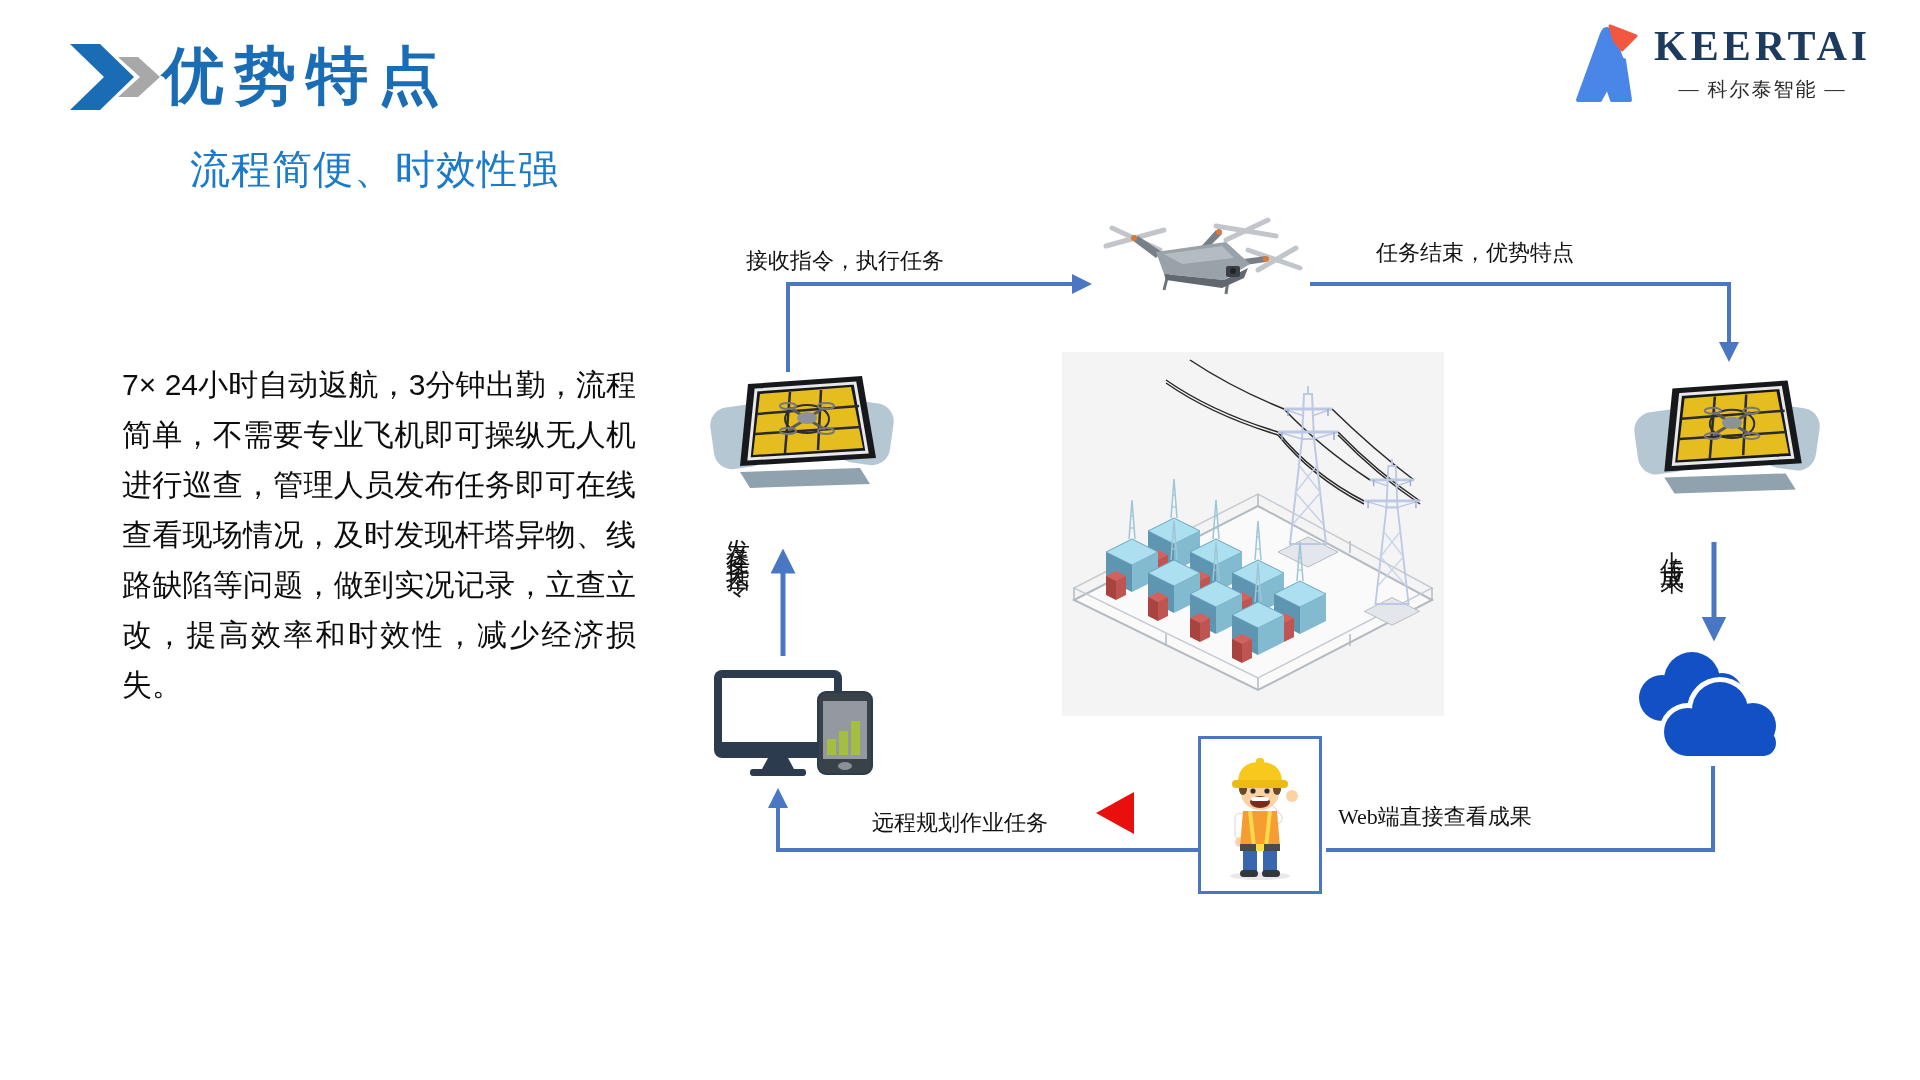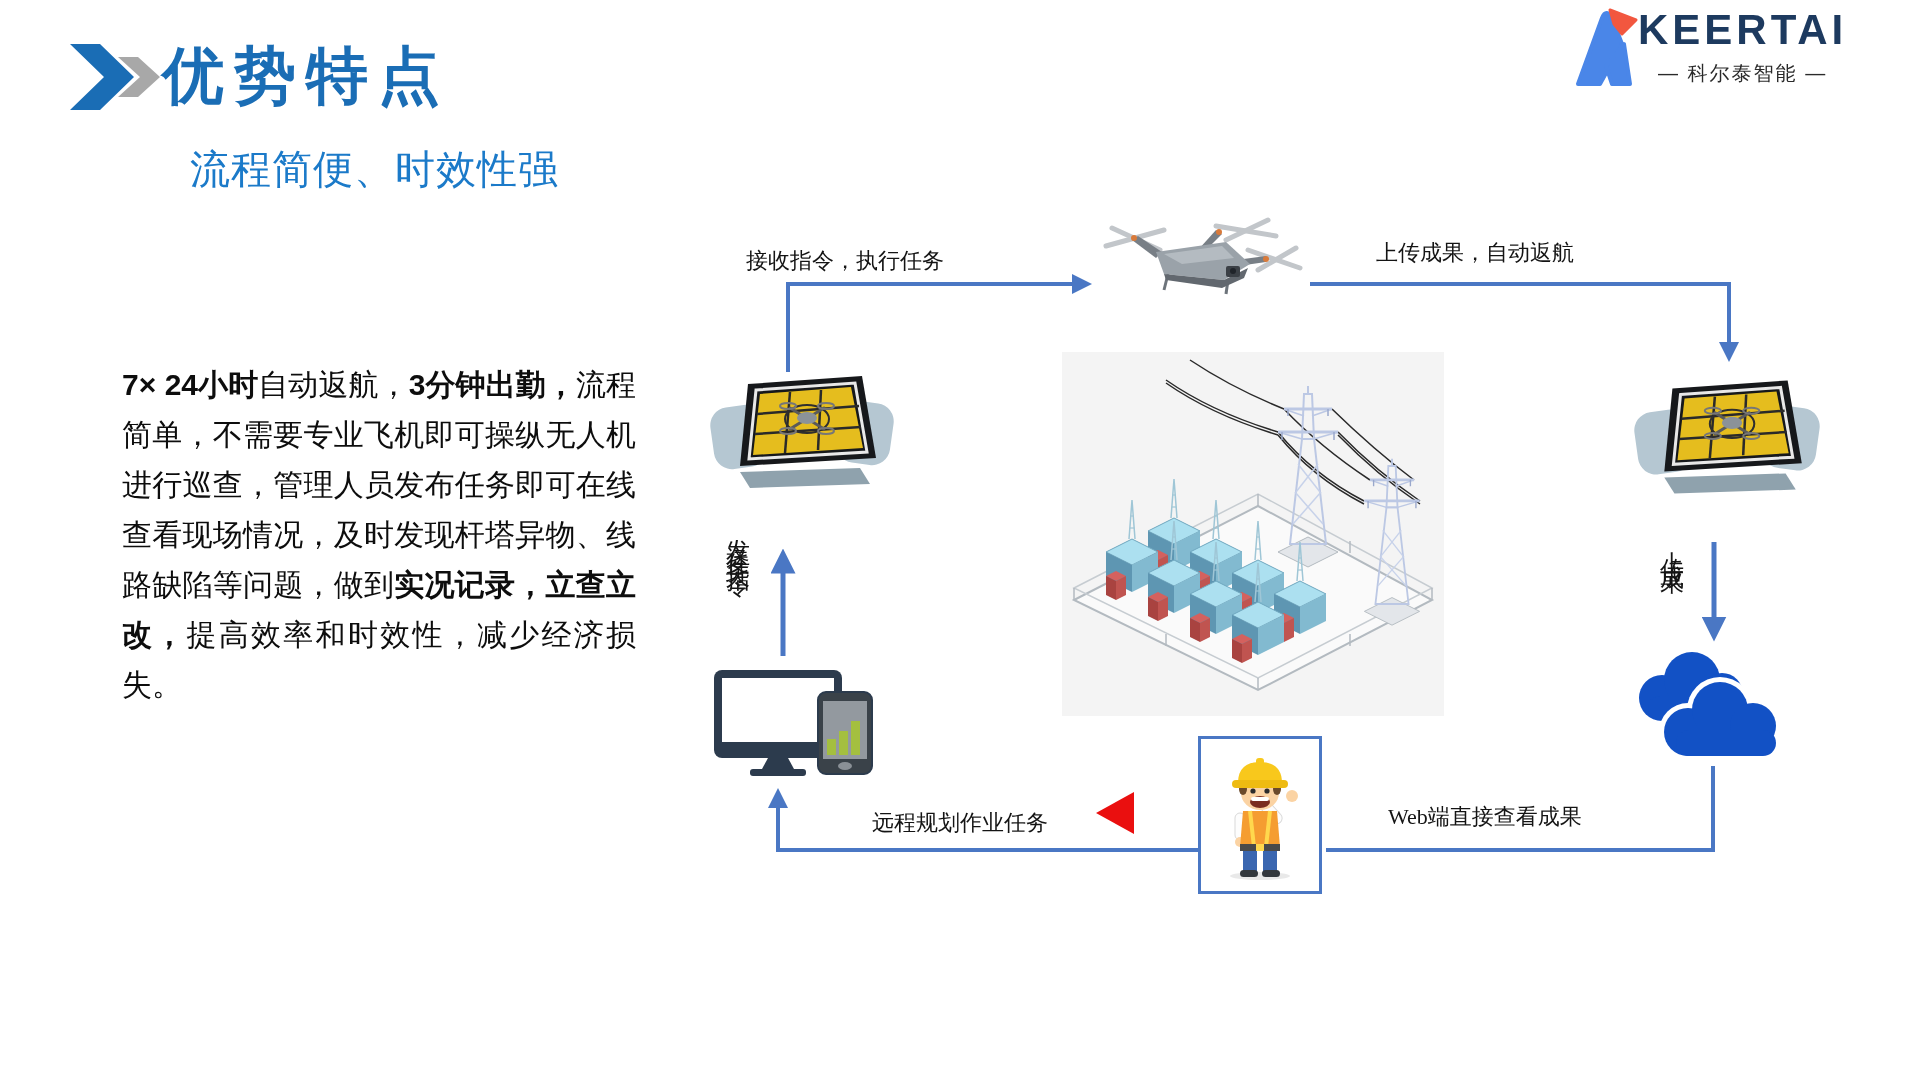--- a/index.html
+++ b/index.html
@@ -7,34 +7,34 @@
     --navy:#1d3a5f; --cloud-blue:#1251c5; --alert-red:#ea0f0f; --text-dark:#0d0d0d;
   }
   *{margin:0;padding:0;box-sizing:border-box;}
   body{background:#888;font-family:"Liberation Sans","DejaVu Sans",sans-serif;}
   .slide{position:relative;width:1920px;height:1080px;background:#fff;overflow:hidden;}
   .abs{position:absolute;}
   
   .chevrons{left:70px;top:44px;}
   .page-title{left:162px;top:34px;font-size:62px;font-weight:bold;letter-spacing:10px;color:var(--title-blue);}
   .page-subtitle{left:190px;top:142px;font-size:40px;color:var(--subtitle-blue);letter-spacing:1px;}
-  .logo{left:1566px;top:4px;display:flex;align-items:center;}
+  .logo{left:1566px;top:20px;display:flex;align-items:center;gap:16px;font-family:Liberation Serif, serif;}
   .logo-text{display:flex;flex-direction:column;align-items:center;}
   .logo-name{font-size:42px;font-weight:bold;letter-spacing:4px;color:var(--navy);}
   .logo-tagline{font-size:20px;letter-spacing:2px;color:#2a2a2a;margin-top:6px;}
   
   .intro{left:122px;top:360px;width:514px;font-size:30px;line-height:50px;
          text-align:justify;color:var(--text-dark);}
-  .intro .b{font-weight:bold;}
+  .intro .b{font-weight:normal;}
   
   .dlabel{font-family:"Liberation Serif","DejaVu Serif",serif;font-size:22px;color:#141414;white-space:nowrap;}
   .lbl-receive{left:746px;top:246px;}
   .lbl-return{left:1376px;top:238px;}
   .lbl-plan{left:872px;top:808px;text-align:right;}
-  .lbl-web{left:1388px;top:802px;}
+  .lbl-web{left:1338px;top:802px;}
   .vlabel{font-family:"Liberation Serif","DejaVu Serif",serif;font-size:24px;color:#141414;
           writing-mode:vertical-rl;letter-spacing:7px;}
   .v-send{left:722px;top:520px;}
   .v-upload{left:1656px;top:532px;}
   
   .flow-svg{left:0;top:0;pointer-events:none;}
   .drone{left:1098px;top:216px;}
   .dock-left{left:710px;top:366px;}
   .dock-right{left:1634px;top:370px;}
   .substation{left:1062px;top:352px;width:382px;height:364px;background:#f4f4f4;}
@@ -84,21 +84,21 @@
     </defs>
     <path d="M788,372 L788,284 L1086,284" class="stroke-accent" stroke-width="4" fill="none" marker-end="url(#ah)"></path>
     <path d="M1310,284 L1729,284 L1729,356" class="stroke-accent" stroke-width="4" fill="none" marker-end="url(#ah)"></path>
     <path d="M783,656 L783,556" class="stroke-accent" stroke-width="5" fill="none" marker-end="url(#ah)"></path>
     <path d="M1714,542 L1714,634" class="stroke-accent" stroke-width="5" fill="none" marker-end="url(#ah)"></path>
     <path d="M1198,850 L778,850 L778,794" class="stroke-accent" stroke-width="4" fill="none" marker-end="url(#ah)"></path>
     <path d="M1713,766 L1713,850 L1326,850" class="stroke-accent" stroke-width="4" fill="none"></path>
   </svg>
 
   <div class="abs dlabel lbl-receive">接收指令，执行任务</div>
-  <div class="abs dlabel lbl-return">上传成果，自动返航</div>
+  <div class="abs dlabel lbl-return">任务结束，优势特点</div>
   <div class="abs vlabel v-send">发送任务指令</div>
   <div class="abs vlabel v-upload">上传成果</div>
   <div class="abs dlabel lbl-plan">远程规划作业任务</div>
   <div class="abs dlabel lbl-web">Web端直接查看成果</div>
 
   <svg class="abs drone" width="205" height="88" viewBox="0 0 205 88">
     <g stroke="#c2c6ca" stroke-width="5" stroke-linecap="round">
       <line x1="8" y1="30" x2="66" y2="14"></line>
         <line x1="14" y1="12" x2="62" y2="34"></line>
       <line x1="118" y1="10" x2="178" y2="20"></line>

